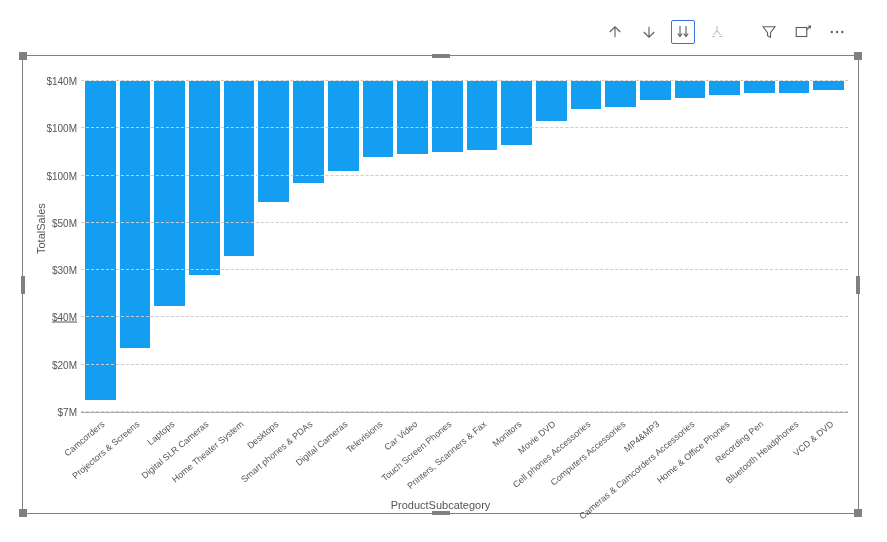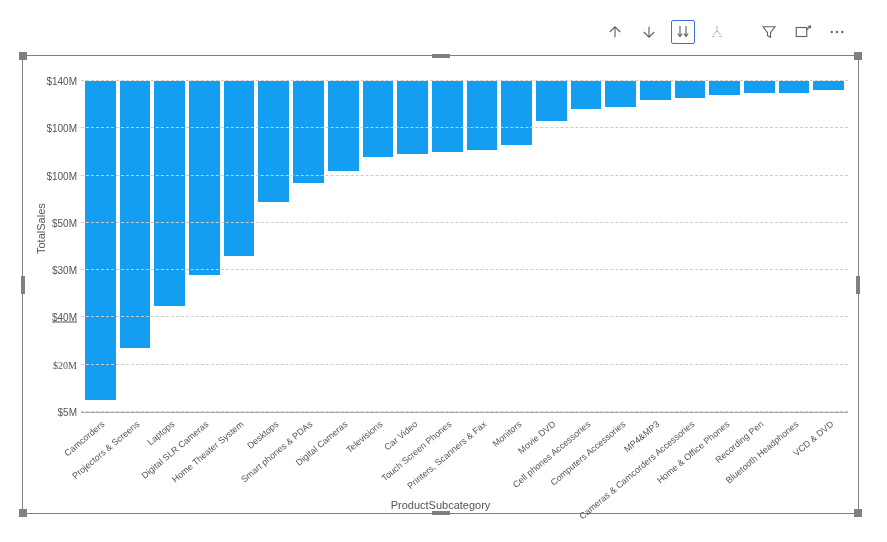--- a/index.html
+++ b/index.html
@@ -278,23 +278,23 @@
             <div class="bar" title="Recording Pen: $5M" style="height: 3.57143%;"></div>
           </div>
           <div class="bar-slot">
             <div class="bar" title="Bluetooth Headphones: $5M" style="height: 3.57143%;"></div>
           </div>
           <div class="bar-slot">
             <div class="bar" title="VCD &amp; DVD: $4M" style="height: 2.85714%;"></div>
           </div>
         </div>
     <div class="gridline" style="bottom: 0%;"></div>
-        <div class="ytick" style="bottom: 0%; transform: translateY(50%);">$5M</div>
+        <div class="ytick" style="bottom: 0%; transform: translateY(50%);">$7M</div>
         <div class="gridline" style="bottom: 14.2857%;"></div>
-        <div class="ytick" style="bottom: 14.2857%; transform: translateY(50%); font-family: Liberation Serif, serif;">$20M</div>
+        <div class="ytick" style="bottom: 14.2857%; transform: translateY(50%);">$20M</div>
         <div class="gridline" style="bottom: 28.5714%;"></div>
         <div class="ytick" style="bottom: 28.5714%; transform: translateY(50%); text-decoration: underline;">$40M</div>
         <div class="gridline" style="bottom: 42.8571%;"></div>
         <div class="ytick" style="bottom: 42.8571%; transform: translateY(50%);">$30M</div>
         <div class="gridline" style="bottom: 57.1429%;"></div>
         <div class="ytick" style="bottom: 57.1429%; transform: translateY(50%);">$50M</div>
         <div class="gridline" style="bottom: 71.4286%;"></div>
         <div class="ytick" style="bottom: 71.4286%; transform: translateY(50%);">$100M</div>
         <div class="gridline" style="bottom: 85.7143%;"></div>
         <div class="ytick" style="bottom: 85.7143%; transform: translateY(50%);">$100M</div>

